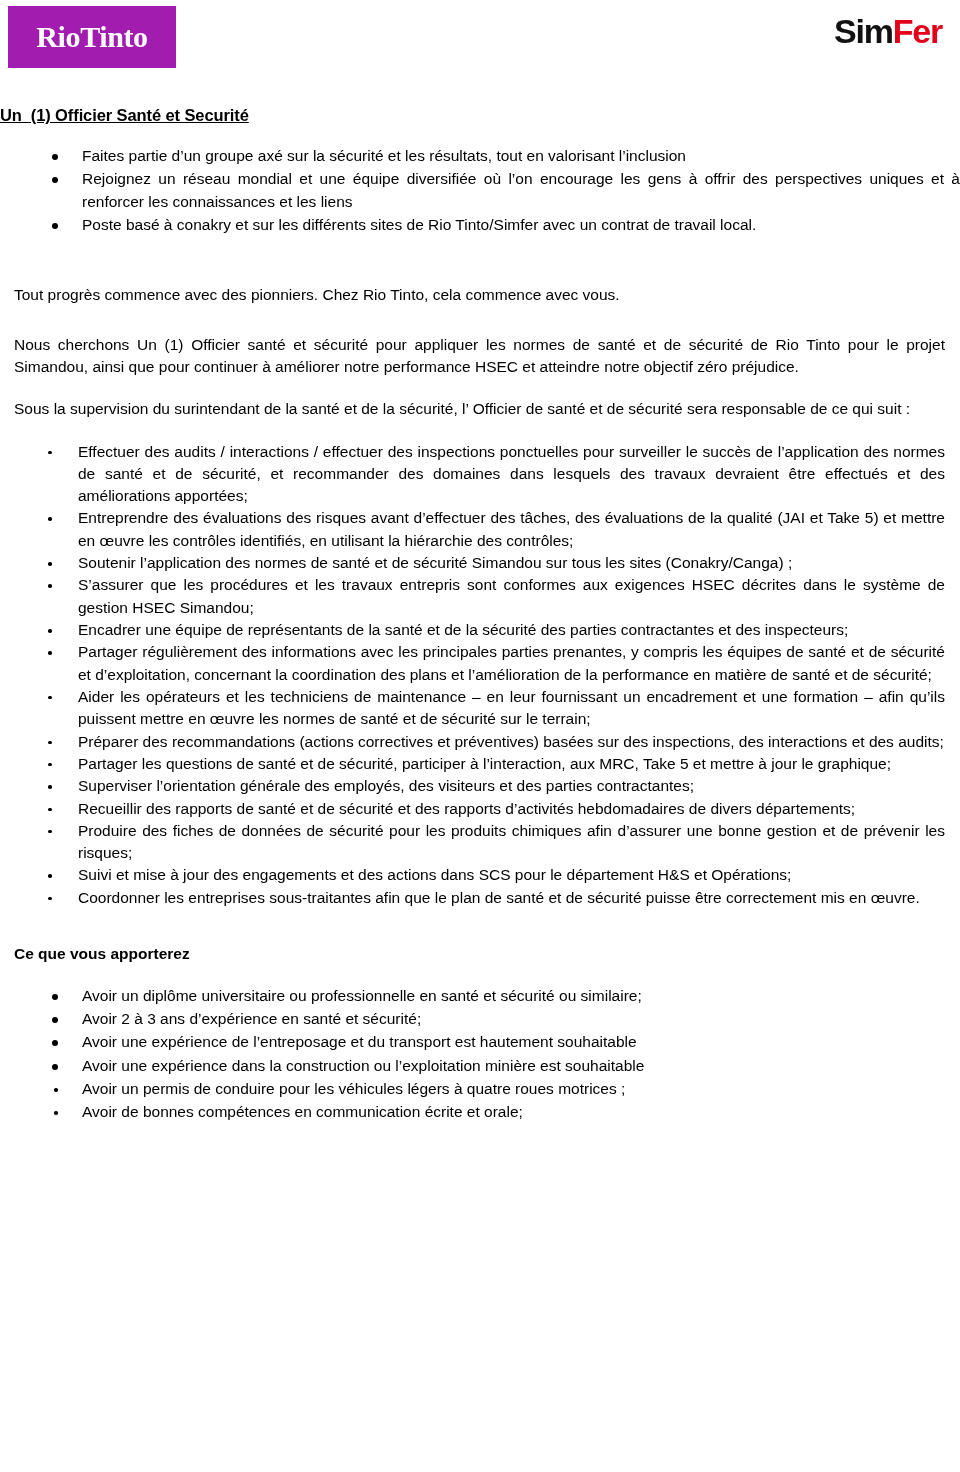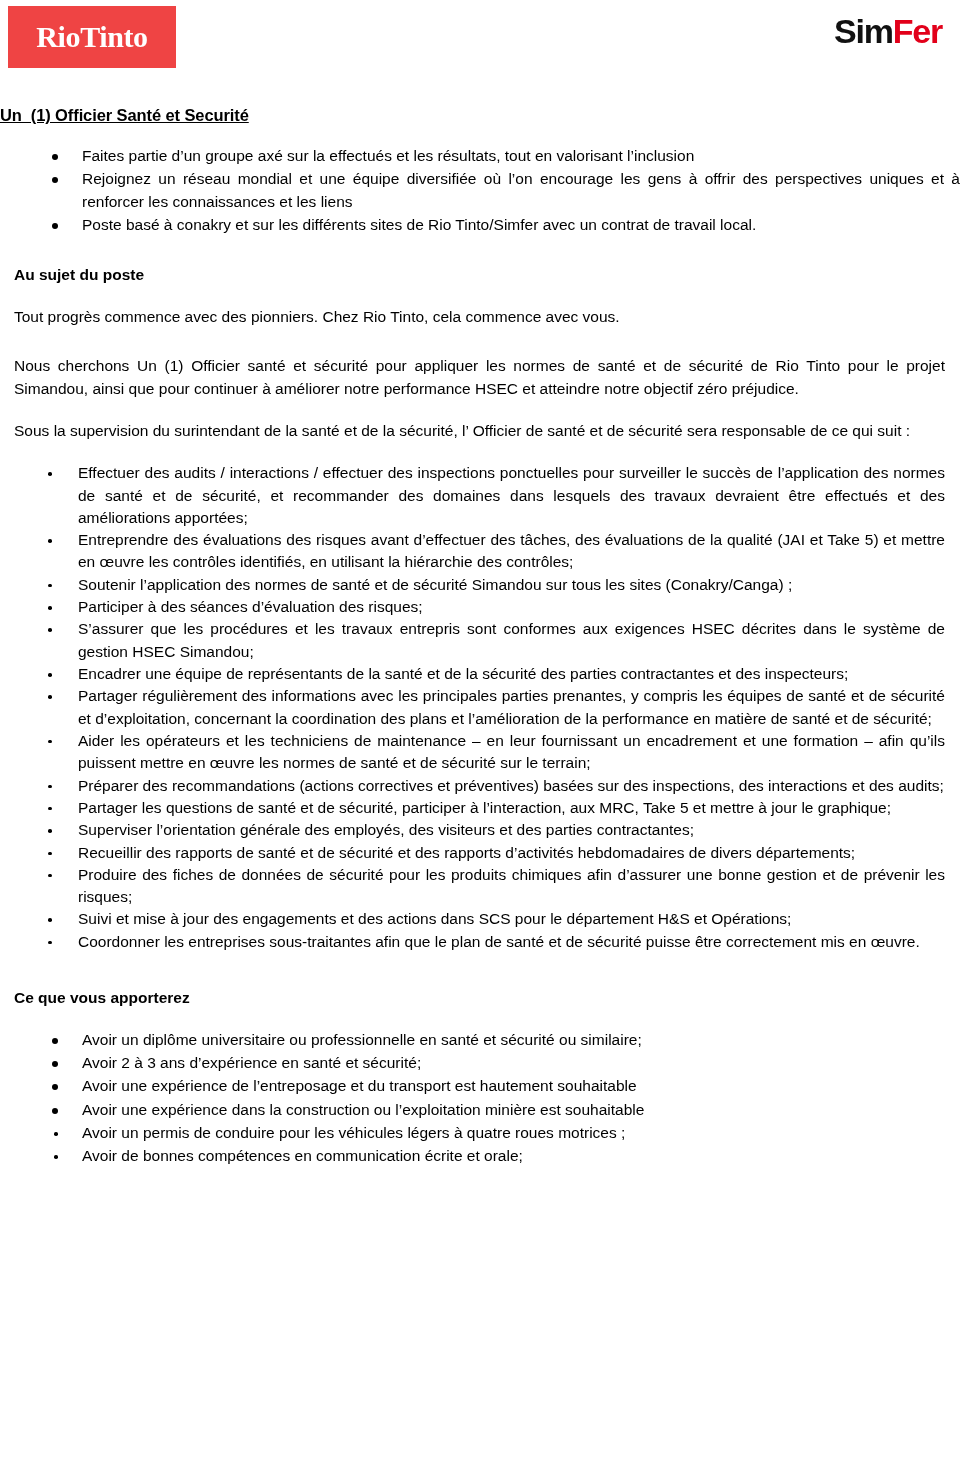--- a/index.html
+++ b/index.html
@@ -28,21 +28,21 @@
   .header {
     position: relative;
     height: 78px;
   }
   .logo-riotinto {
     position: absolute;
     left: 8px;
     top: 6px;
     width: 168px;
     height: 62px;
-    background: #ef4444;
+    background: #a21caf;
     display: flex;
     align-items: center;
     justify-content: center;
   }
   .logo-riotinto .wordmark {
     font-family: "Liberation Serif", serif;
     font-weight: bold;
     font-size: 30px;
     letter-spacing: -0.4px;
     color: #ffffff;
@@ -153,44 +153,42 @@
     <div class="logo-simfer">
       <span class="sim">Sim</span><span class="fer">Fer</span>
     </div>
   </div>
 
   <h1 class="doc-title">Un  (1) Officier Santé et Securité</h1>
 
   <div class="gap-md"></div>
 
   <ul class="blist lvl1">
-    <li>Faites partie d’un groupe axé sur la effectués et les résultats, tout en valorisant l’inclusion</li>
+    <li>Faites partie d’un groupe axé sur la sécurité et les résultats, tout en valorisant l’inclusion</li>
     <li>Rejoignez un réseau mondial et une équipe diversifiée où l’on encourage les gens à offrir des perspectives uniques et à renforcer les connaissances et les liens</li>
     <li>Poste basé à conakry et sur les différents sites de Rio Tinto/Simfer avec un contrat de travail local.</li>
   </ul>
 
   <div class="gap-lg"></div>
 
   <div class="body-wrap">
-    <p class="section-head">Au sujet du poste</p>
     <div class="gap-md"></div>
     <p class="para">Tout progrès commence avec des pionniers. Chez Rio Tinto, cela commence avec vous.</p>
     <div class="gap-lg"></div>
     <p class="para">Nous cherchons Un (1) Officier santé et sécurité pour appliquer les normes de santé et de sécurité de Rio Tinto pour le projet Simandou, ainsi que pour continuer à améliorer notre performance HSEC et atteindre notre objectif zéro préjudice.</p>
     <div class="gap-md"></div>
     <p class="para">Sous la supervision du surintendant de la santé et de la sécurité, l’ Officier de santé et de sécurité sera responsable de ce qui suit :</p>
   </div>
 
   <div class="gap-md"></div>
 
   <ul class="blist lvl2">
     <li>Effectuer des audits / interactions / effectuer des inspections ponctuelles pour surveiller le succès de l’application des normes de santé et de sécurité, et recommander des domaines dans lesquels des travaux devraient être effectués et des améliorations apportées;</li>
     <li>Entreprendre des évaluations des risques avant d’effectuer des tâches, des évaluations de la qualité (JAI et Take 5) et mettre en œuvre les contrôles identifiés, en utilisant la hiérarchie des contrôles;</li>
     <li>Soutenir l’application des normes de santé et de sécurité Simandou sur tous les sites (Conakry/Canga) ;</li>
-    <li>Participer à des séances d’évaluation des risques;</li>
     <li>S’assurer que les procédures et les travaux entrepris sont conformes aux exigences HSEC décrites dans le système de gestion HSEC Simandou;</li>
     <li>Encadrer une équipe de représentants de la santé et de la sécurité des parties contractantes et des inspecteurs;</li>
     <li>Partager régulièrement des informations avec les principales parties prenantes, y compris les équipes de santé et de sécurité et d’exploitation, concernant la coordination des plans et l’amélioration de la performance en matière de santé et de sécurité;</li>
     <li>Aider les opérateurs et les techniciens de maintenance – en leur fournissant un encadrement et une formation – afin qu’ils puissent mettre en œuvre les normes de santé et de sécurité sur le terrain;</li>
     <li>Préparer des recommandations (actions correctives et préventives) basées sur des inspections, des interactions et des audits;</li>
     <li>Partager les questions de santé et de sécurité, participer à l’interaction, aux MRC, Take 5 et mettre à jour le graphique;</li>
     <li>Superviser l’orientation générale des employés, des visiteurs et des parties contractantes;</li>
     <li>Recueillir des rapports de santé et de sécurité et des rapports d’activités hebdomadaires de divers départements;</li>
     <li>Produire des fiches de données de sécurité pour les produits chimiques afin d’assurer une bonne gestion et de prévenir les risques;</li>
     <li>Suivi et mise à jour des engagements et des actions dans SCS pour le département H&amp;S et Opérations;</li>

